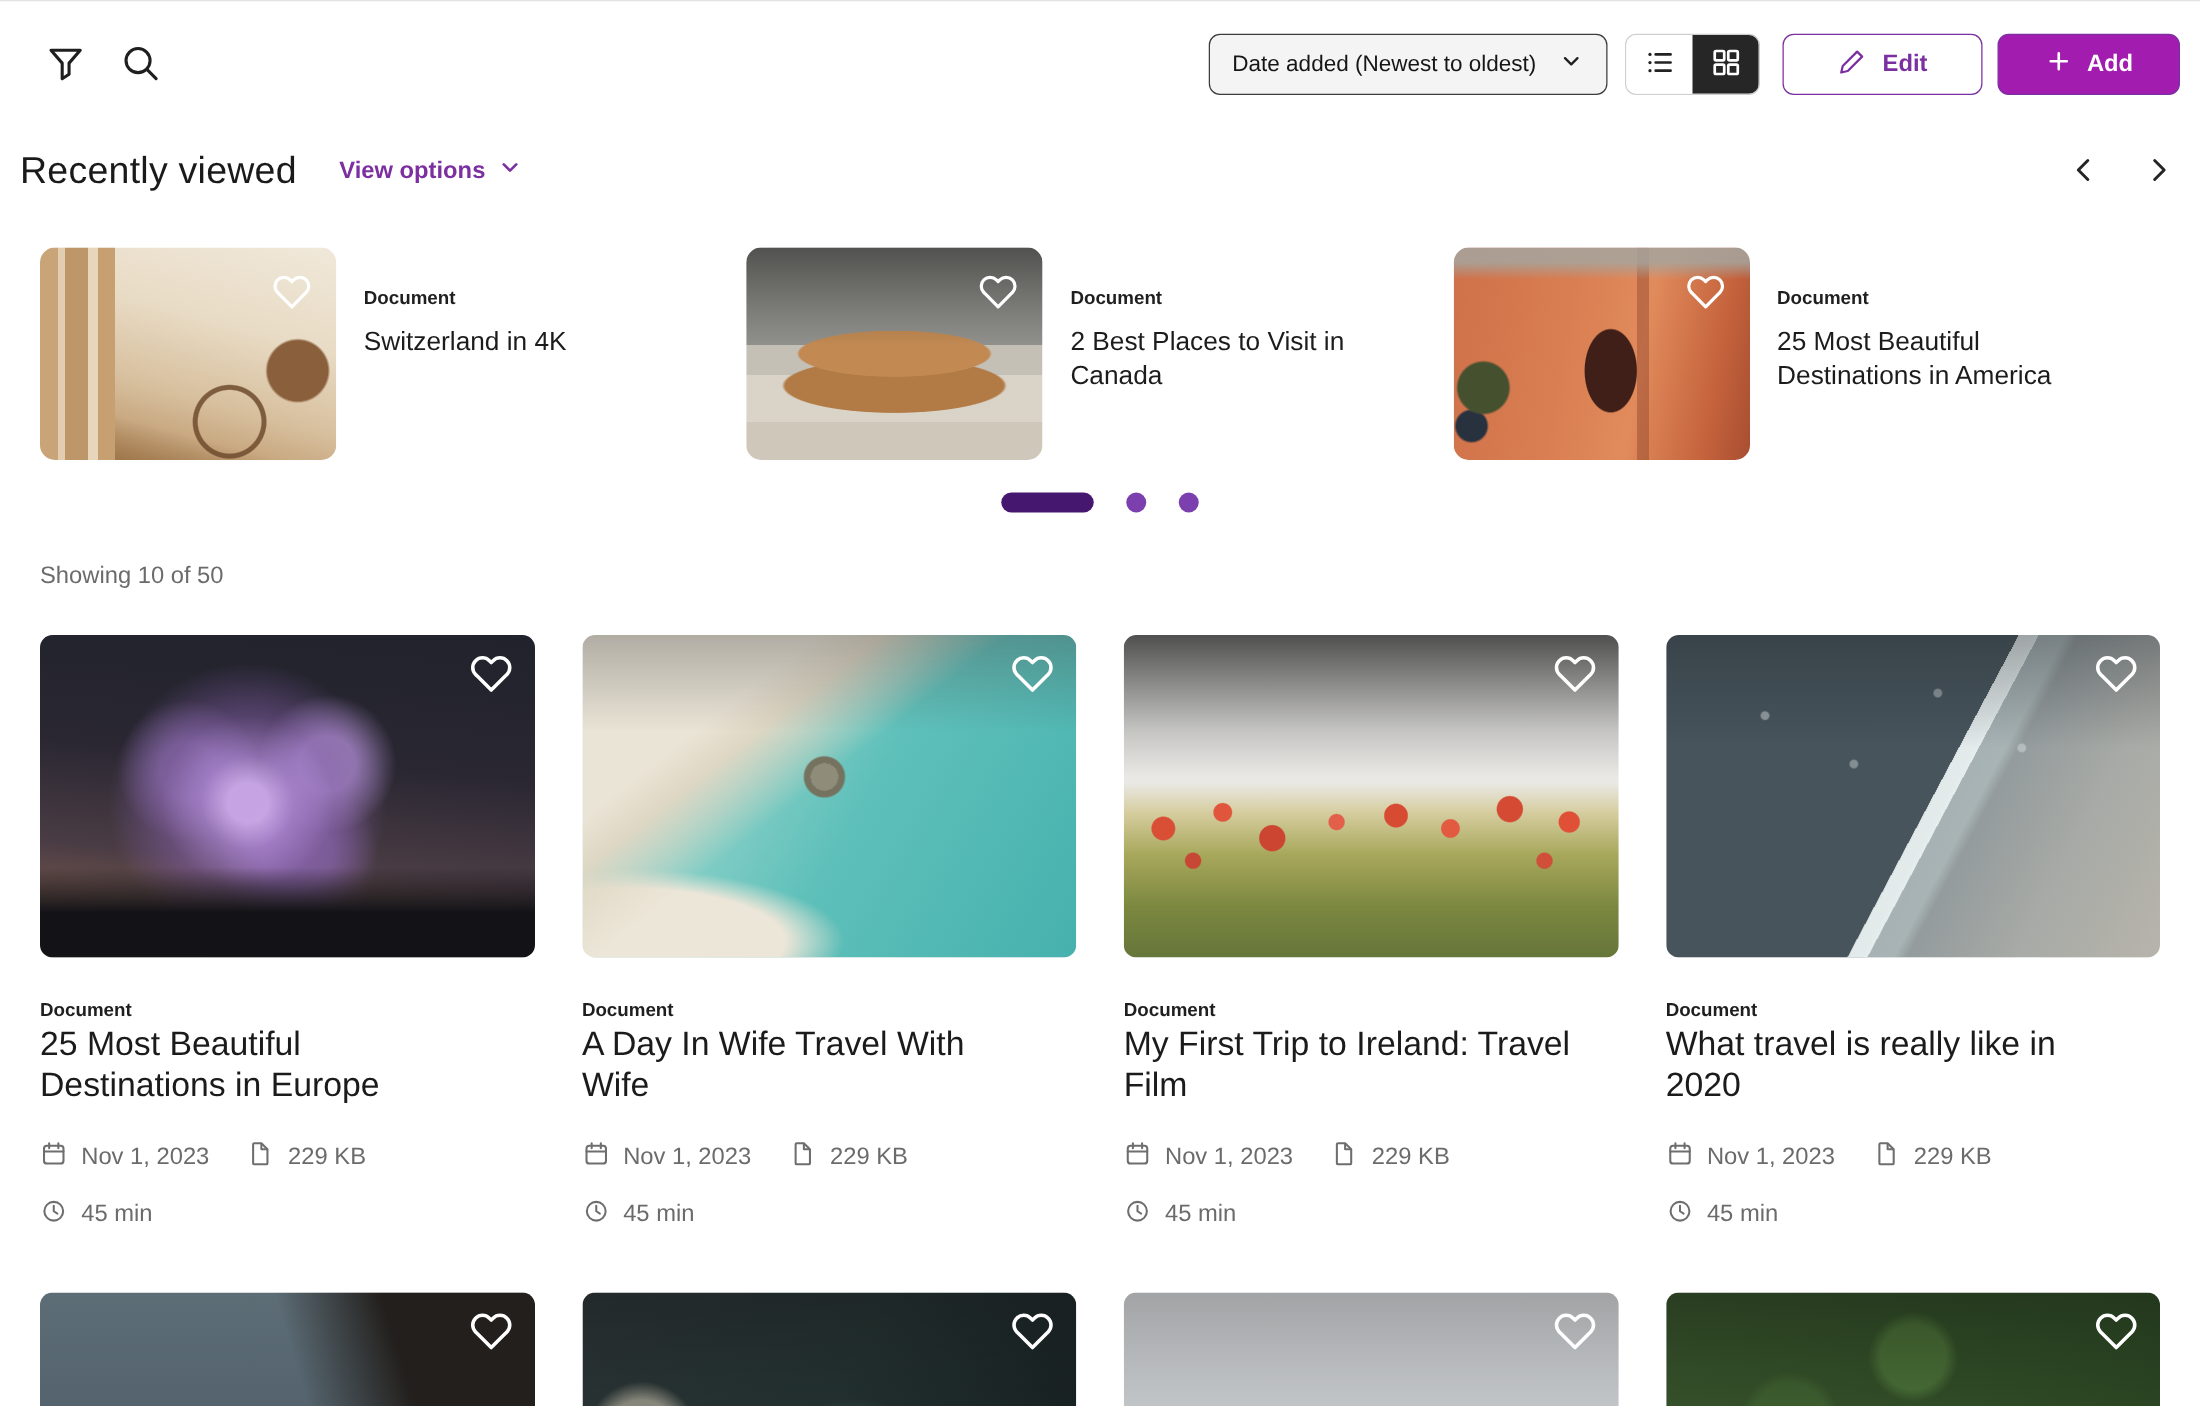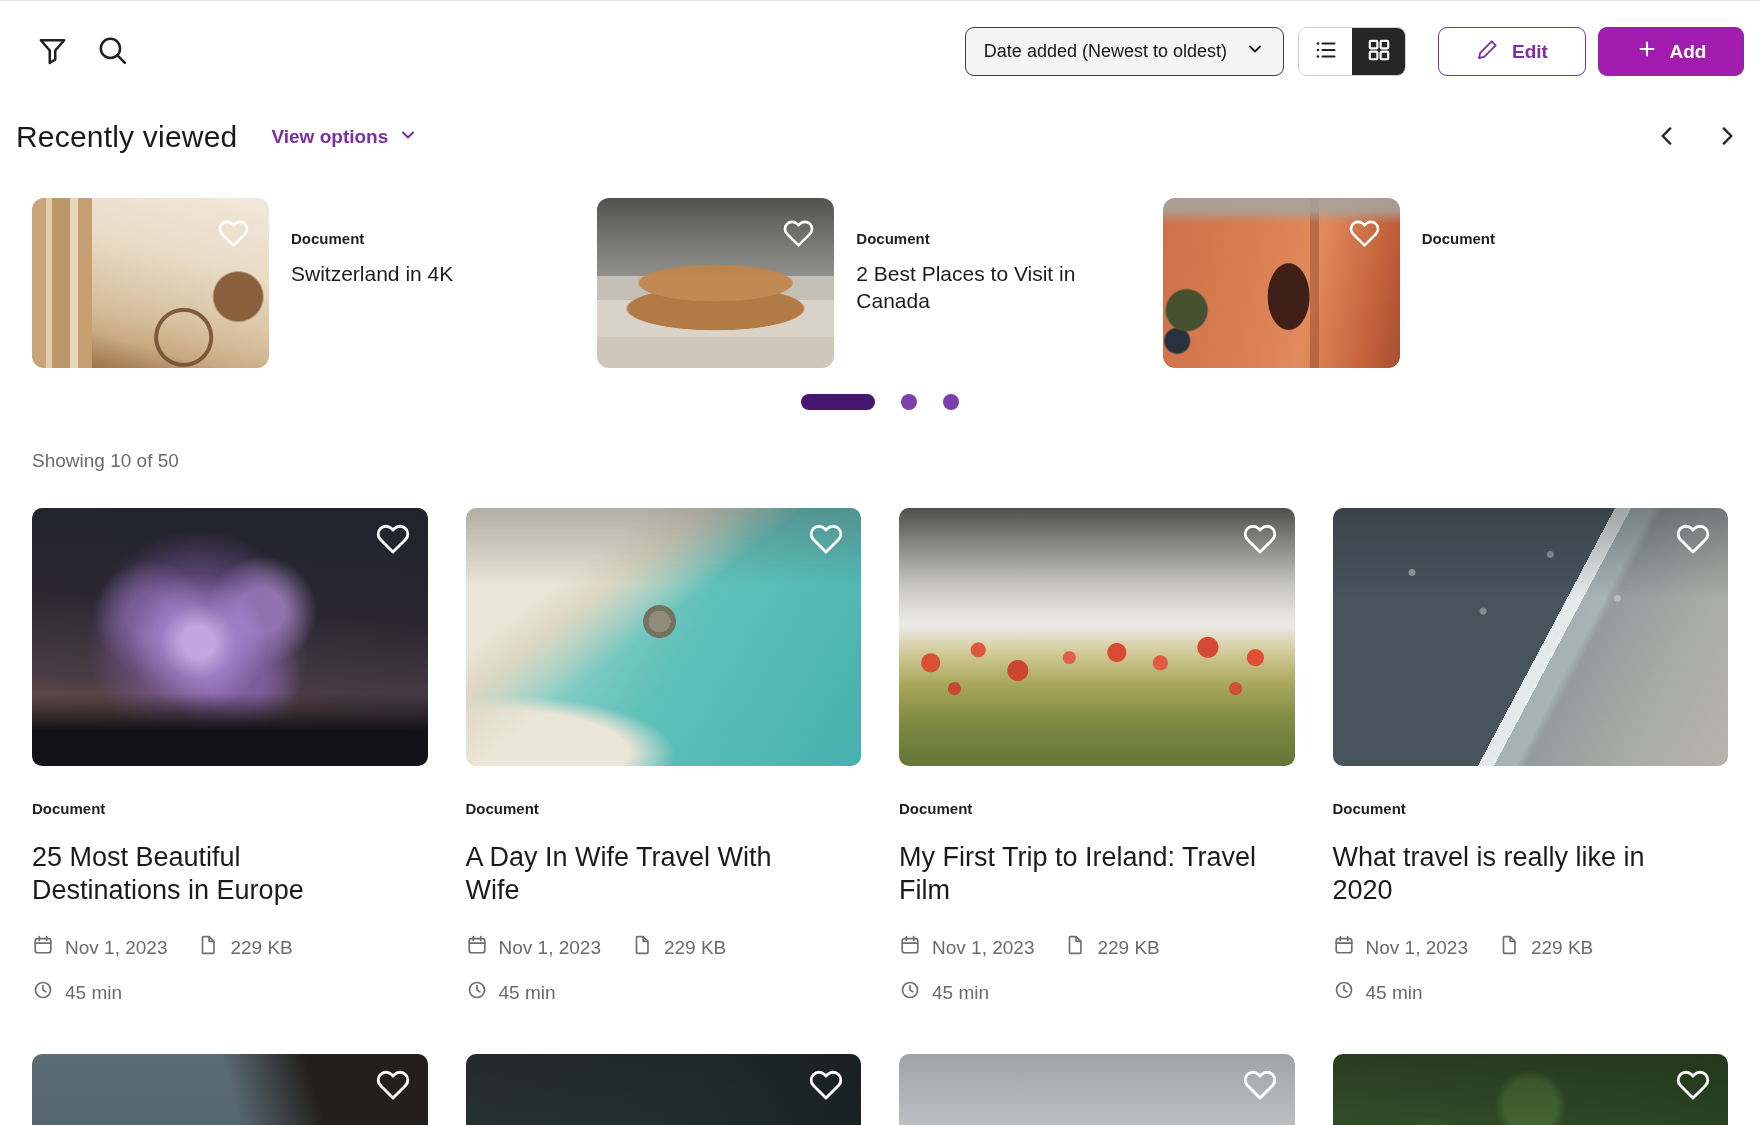--- a/index.html
+++ b/index.html
@@ -19,21 +19,21 @@
                  font-size:18px; color:#161616; cursor:pointer; font-family:inherit; }
   .sort-select svg { flex:none; }
 
   .view-toggle { display:flex; height:49px; margin-left:14px; border:1px solid #cfcfcf; border-radius:9px; overflow:hidden; }
   .view-toggle button { width:53px; height:100%; border:none; display:flex; align-items:center; justify-content:center; cursor:pointer; }
   .view-toggle .half-list { background:#fff; color:#222; }
   .view-toggle .half-grid { background:#262626; color:#fff; }
 
   .btn { display:flex; align-items:center; justify-content:center; gap:12px; height:49px; border-radius:9px;
          font-size:19px; font-weight:bold; cursor:pointer; font-family:inherit; }
-  .edit-btn { width:148px; margin-left:32px; background:#fff; border:1.5px solid #7b2fa0; color:#7b2fa0; }
+  .edit-btn { width:160px; margin-left:18px; background:#fff; border:1.5px solid #7b2fa0; color:#7b2fa0; }
   .add-btn  { width:146px; margin-left:12px; background:#a21caf; border:1.5px solid #7b2fa0; color:#fff; }
 
   
   .section-head { display:flex; align-items:center; padding:0 16px; margin-top:44px; }
   .section-head h1 { font-size:30px; font-weight:400; color:#1a1a1a; letter-spacing:.2px; }
   .view-options { display:flex; align-items:center; gap:10px; margin-left:34px; background:none; border:none;
                   color:#7b2fa0; font-size:19px; font-weight:bold; cursor:pointer; font-family:inherit; }
   .arrow-btn { background:none; border:none; cursor:pointer; color:#252525; width:34px; height:34px;
                display:flex; align-items:center; justify-content:center; }
   .arrow-btn + .arrow-btn { margin-left:26px; }
@@ -54,21 +54,21 @@
   .dot { width:16px; height:16px; border-radius:50%; background:#7b3fae; cursor:pointer; }
 
   .showing { margin:40px 32px 0 32px; font-size:19px; color:#6b6b6b; }
 
   
   .grid { display:grid; grid-template-columns:repeat(4,1fr); column-gap:38px; margin:36px 32px 0 32px; }
   .card { cursor:pointer; }
   .g-thumb { width:100%; height:258px; border-radius:10px; }
   .g-thumb .heart { top:14px; right:18px; }
   .card .kind { margin-top:34px; }
-  .g-title { margin-top:24px; font-size:27px; line-height:33px; color:#1b1b1b; max-width:360px; }
+  .g-title { margin-top:2px; font-size:27px; line-height:33px; color:#1b1b1b; max-width:360px; }
   .meta { display:flex; align-items:center; margin-top:27px; color:#6b6b6b; font-size:19px; }
   .meta.second { margin-top:18px; }
   .meta svg { color:#6e6e6e; flex:none; }
   .meta .m-text { margin-left:11px; }
   .meta .m-group { display:flex; align-items:center; margin-left:30px; }
   .partial { margin-top:48px; }
 
   
   .t-bike { background:
     radial-gradient(circle at 64% 82%, rgba(110,75,45,0) 0 25px, rgba(110,75,45,.85) 26px 29px, rgba(110,75,45,0) 30px),
@@ -283,20 +283,21 @@
         <button class="heart">
           <span>
             <svg width="31" height="31" viewBox="0 0 24 24" fill="none" stroke="currentColor" stroke-width="2" stroke-linecap="round" stroke-linejoin="round">
                 <path d="M20.84 4.61a5.5 5.5 0 0 0-7.78 0L12 5.67l-1.06-1.06a5.5 5.5 0 0 0-7.78 7.78l1.06 1.06L12 21.23l7.78-7.78 1.06-1.06a5.5 5.5 0 0 0 0-7.78z"></path>
               </svg>
           </span>
         </button>
       </div>
       <div class="c-text">
         <div class="kind">Document</div>
+        <div class="c-title">25 Most Beautiful Destinations in America</div>
       </div>
     </div>
 
   </div>
 
   <div class="dots">
     <span class="dot-pill"></span>
     <span class="dot"></span>
     <span class="dot"></span>
   </div>

